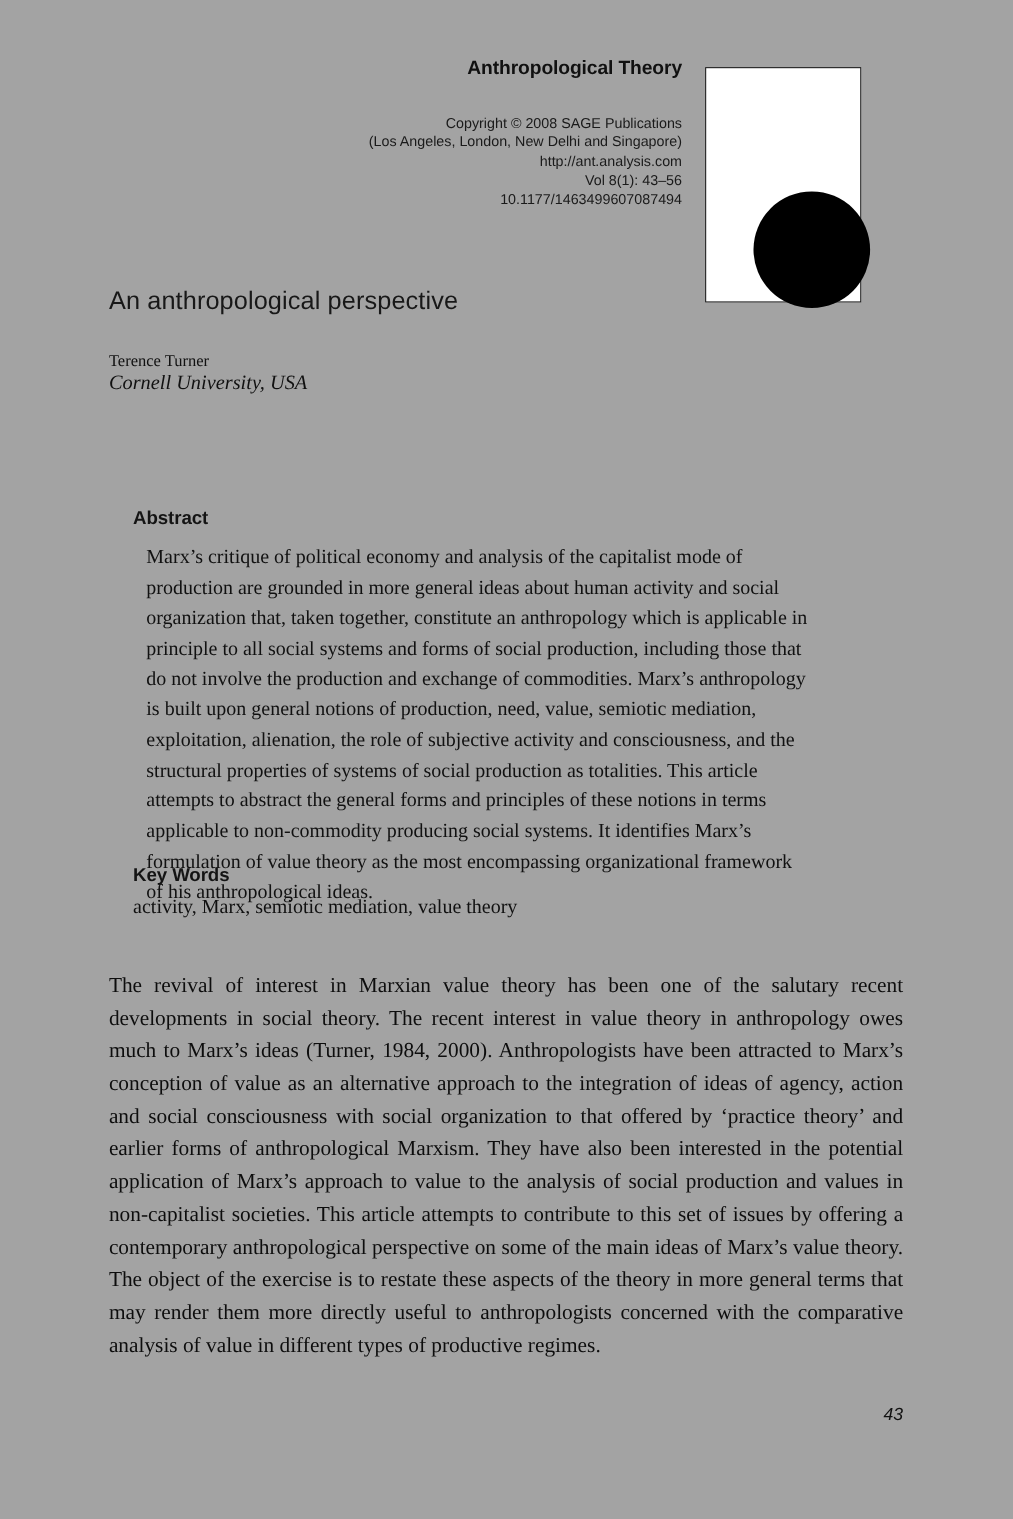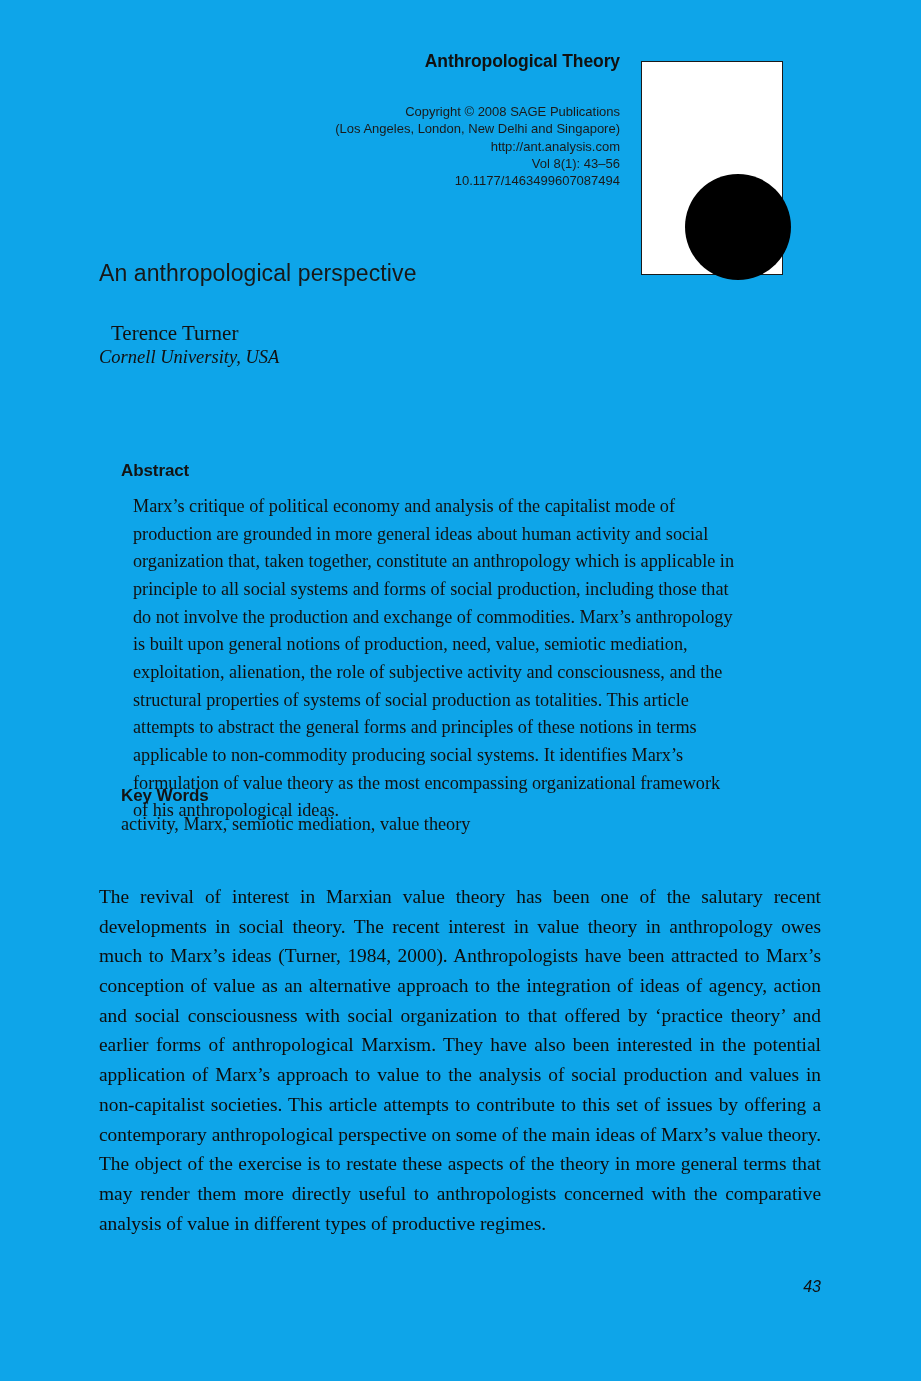--- a/index.html
+++ b/index.html
@@ -11,21 +11,21 @@
   body {
     font-family: "Liberation Serif", "DejaVu Serif", serif;
     color: #000000;
   }
 
   .page {
     position: relative;
     width: 921px;
     height: 1381px;
     margin: 0 auto;
-    background: #0ea5e9;
+    background: #a3a3a3;
     overflow: hidden;
   }
 
   
   .masthead {
     position: absolute;
     left: 330px;
     top: 52px;
     width: 290px;
     text-align: right;
@@ -92,25 +92,24 @@
     font-family: "Liberation Sans", "DejaVu Sans", sans-serif;
     font-weight: normal;
     font-size: 23px;
     line-height: 1.2;
     letter-spacing: 0.1px;
     color: #181818;
     margin: 22px 0 0 0;
   }
   .author {
     font-family: "Liberation Serif", "DejaVu Serif", serif;
-    font-size: 21px;
+    font-size: 15px;
     line-height: 1.25;
     margin-top: 32px;
     color: #111111;
-    margin-left: 12px;
   }
   .affiliation {
     font-family: "Liberation Serif", "DejaVu Serif", serif;
     font-style: italic;
     font-size: 18.5px;
     line-height: 1.25;
     color: #111111;
   }
 
   

